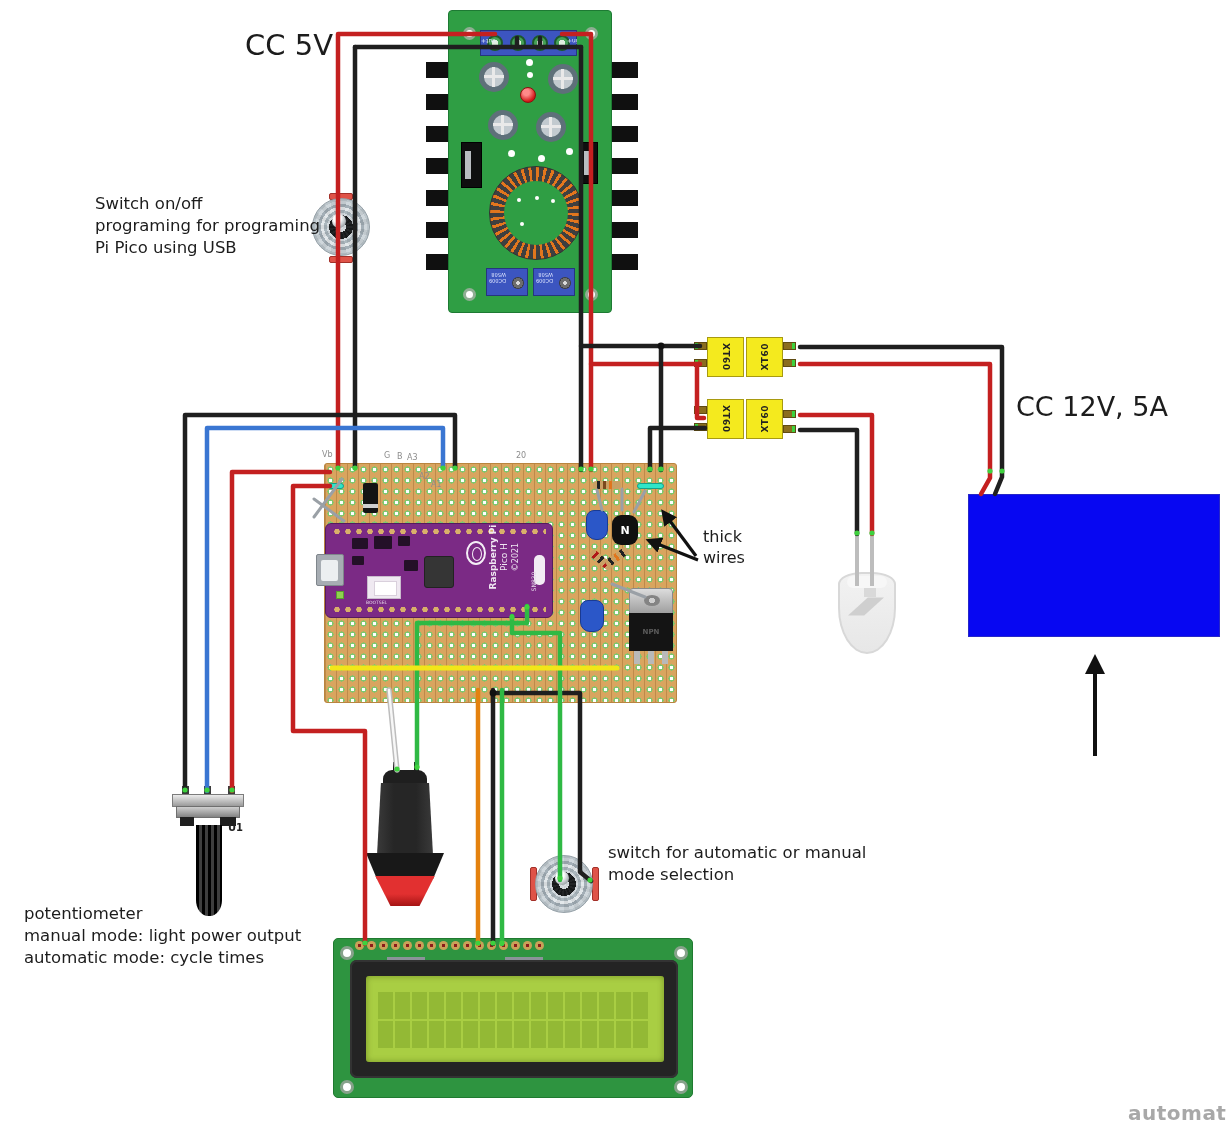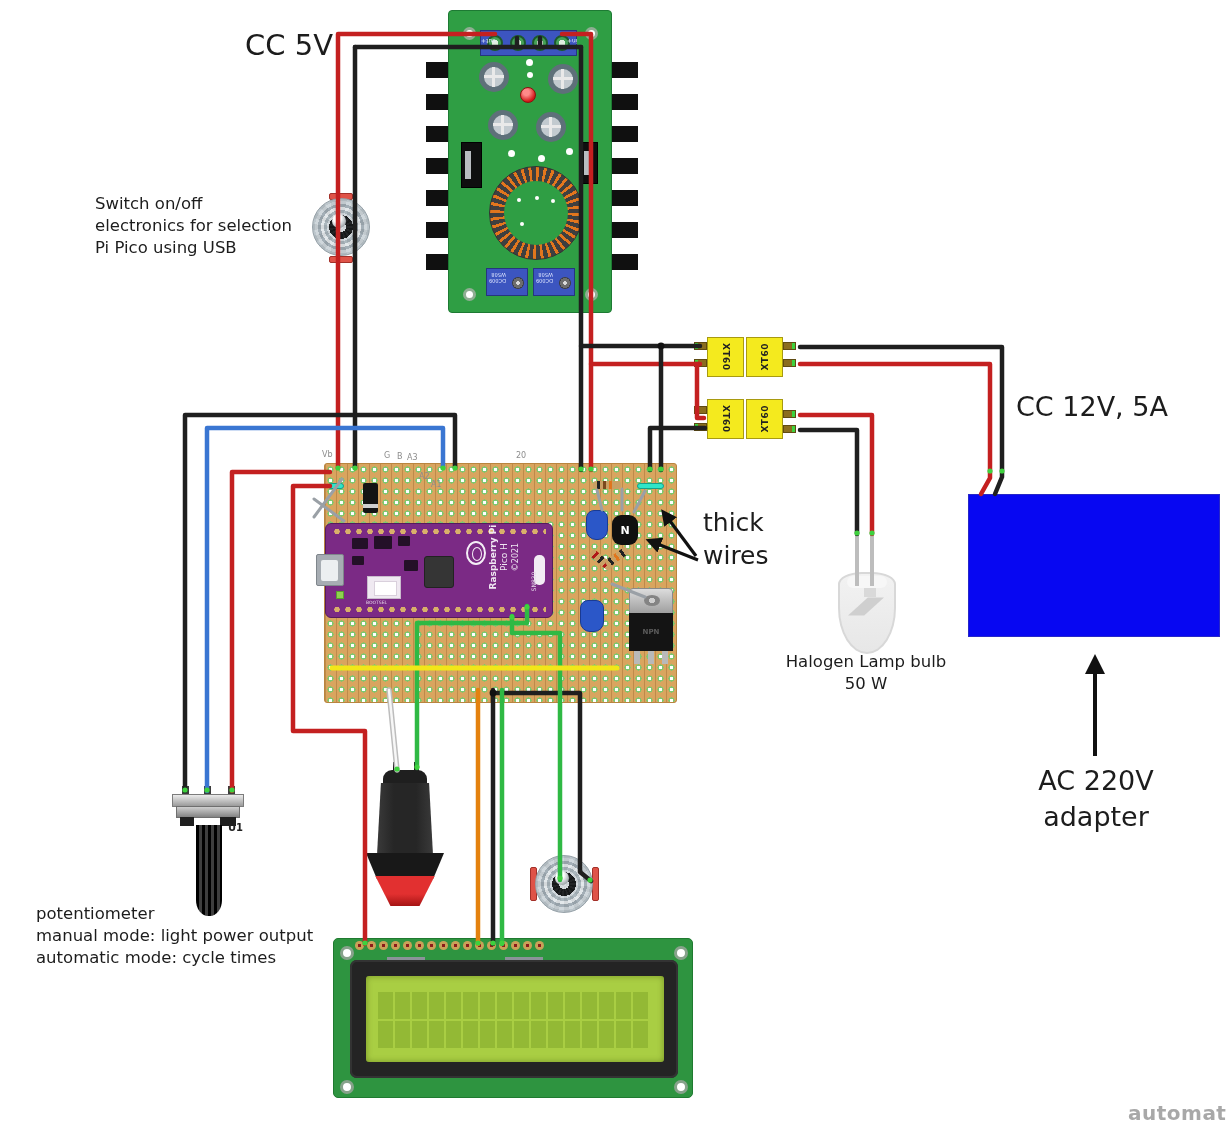--- a/index.html
+++ b/index.html
@@ -7,24 +7,24 @@
     font-family:"DejaVu Sans",sans-serif;overflow:hidden}
   #canvas *{box-sizing:border-box}
   .abs{position:absolute}
   .pre{white-space:pre-line}
 
   
   .lbl{position:absolute;color:#1c1c1c;line-height:1.32}
   .l-cc5v{left:245px;top:26px;font-size:29px}
   .l-usb{left:95px;top:193px;font-size:16.5px}
   .l-cc12v{left:1016px;top:389px;font-size:27px}
-  .l-thick{left:703px;top:506px;font-size:25px}
+  .l-thick{left:703px;top:526px;font-size:16px}
   .l-lamp{left:776px;top:651px;width:180px;font-size:16.5px;text-align:center}
   .l-ac{left:1008px;top:763px;width:176px;font-size:27px;text-align:center}
-  .l-pot{left:36px;top:903px;font-size:16.5px}
+  .l-pot{left:24px;top:903px;font-size:16.5px}
   .l-mode{left:608px;top:842px;font-size:16.5px}
   .l-frz{left:1128px;top:1100px;font-size:20px;font-weight:bold;color:#a8a8a8;letter-spacing:.5px}
   .l-u1{left:228px;top:821px;font-size:10px;font-weight:bold;color:#222}
 
   
   .conv{left:448px;top:10px;width:164px;height:303px;background:#2f9e44;border:1px solid #1d7a33;border-radius:4px}
   .hsink{top:62px;width:27px;height:224px;background:repeating-linear-gradient(180deg,#101010 0 16px,transparent 16px 32px)}
   .hsL{left:426px}.hsR{left:611px}
   .termblk{left:480px;top:30px;width:97px;height:26px;background:#3c55c0;border:1px solid #25367e}
   .term{position:absolute;top:35px;width:16px;height:16px;border-radius:50%;
@@ -477,27 +477,25 @@
 
     <g stroke="#111" stroke-width="3.2" fill="none">
       <line x1="696" y1="556" x2="664" y2="513" marker-end="url(#ah)"></line>
       <line x1="698" y1="560" x2="650" y2="541" marker-end="url(#ah)"></line>
     </g>
     <line x1="1095" y1="756" x2="1095" y2="660" stroke="#111" stroke-width="4" marker-end="url(#ah)"></line>
   </svg>
 
   <div class="lbl l-cc5v">CC 5V</div>
   <div class="lbl l-usb pre">Switch on/off
-electronics for selection
+programing for programing
 Pi Pico using USB</div>
   <div class="lbl l-cc12v">CC 12V, 5A</div>
   <div class="lbl l-thick pre">thick
 wires</div>
-  <div class="lbl l-lamp pre">Halogen Lamp bulb
-50 W</div>
-  <div class="lbl l-ac pre">AC 220V
-adapter</div>
   <div class="lbl l-pot pre">potentiometer
 manual mode: light power output
 automatic mode: cycle times</div>
+  <div class="lbl l-mode pre">switch for automatic or manual
+mode selection</div>
   <div class="lbl l-frz">automatic</div>
 
 </div>
 
 </body></html>

